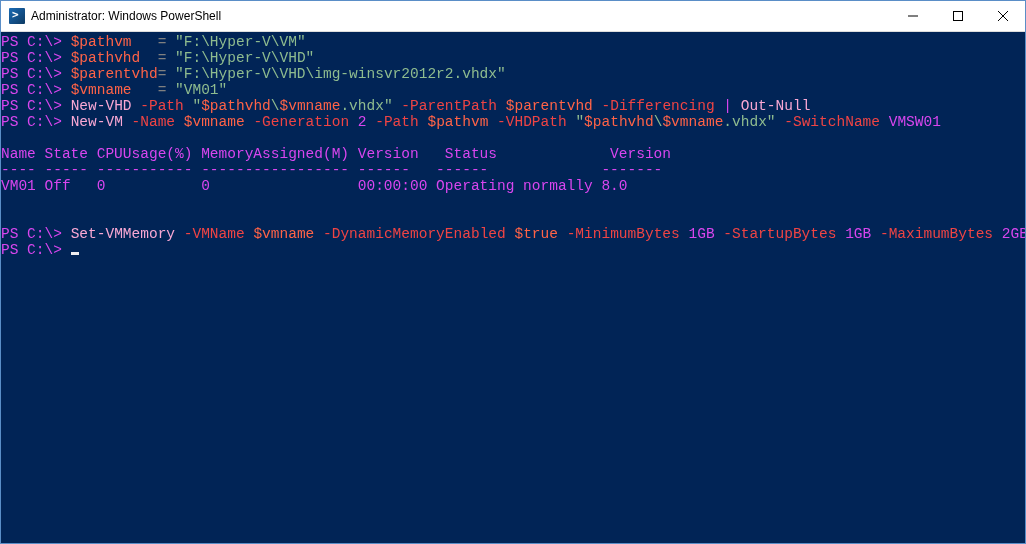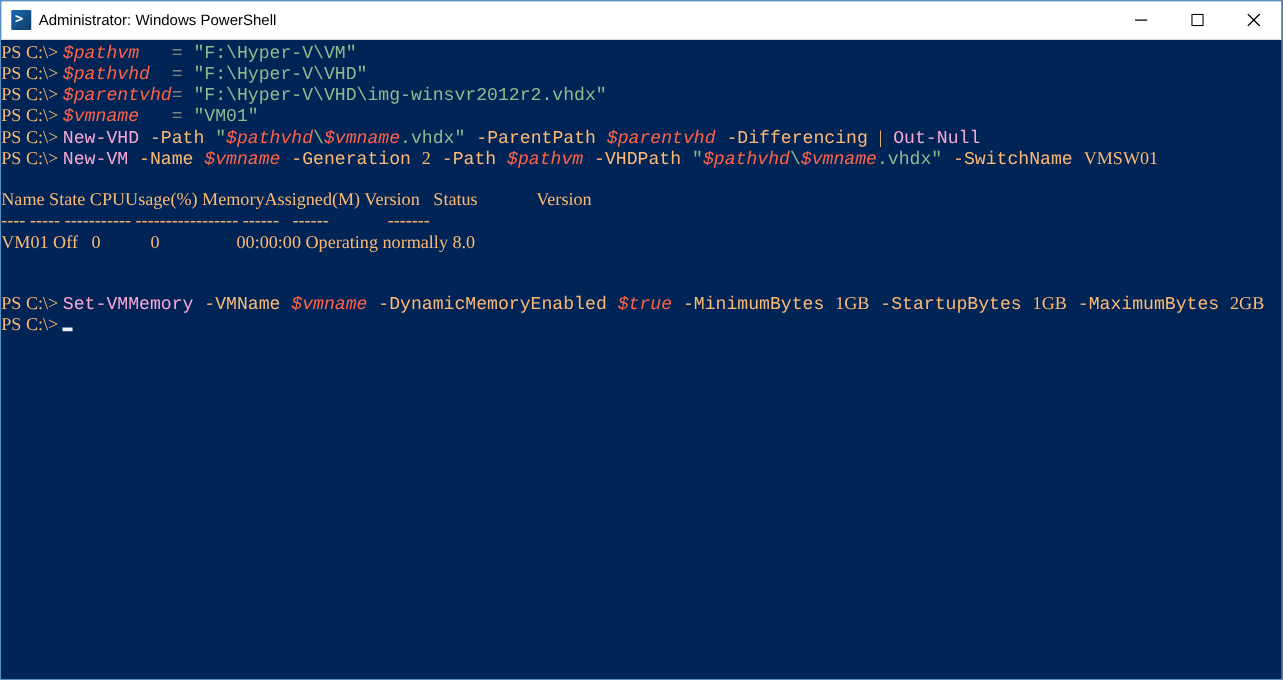--- a/index.html
+++ b/index.html
@@ -65,26 +65,26 @@
   .winbtn svg { display:block; }
   .terminal {
     flex: 1;
     background: #012456;
     color: #eeedf0;
     padding: 2px 0 0 0;
     white-space: pre;
     line-height: 16px;
     overflow: hidden;
   }
-  .c-white   { color: #fdba74; font-family: Liberation Serif, serif; }
-  .c-var     { color: #ff6347; font-style: italic; } 
+  .c-white   { color: #d946ef; }
+  .c-var     { color: #ff6347; } 
   .c-gray    { color: #808080; }
   .c-str     { color: #8fbc8f; } 
   .c-cmd     { color: #f9a8d4; } 
-  .c-param   { color: #fdba74; } 
+  .c-param   { color: #ef4444; } 
   .cursor {
     display:inline-block;
     width:8px;
     height:3px;
     background:#eeedf0;
     vertical-align: -1px;
   }
 </style>
 </head>
 <body>

